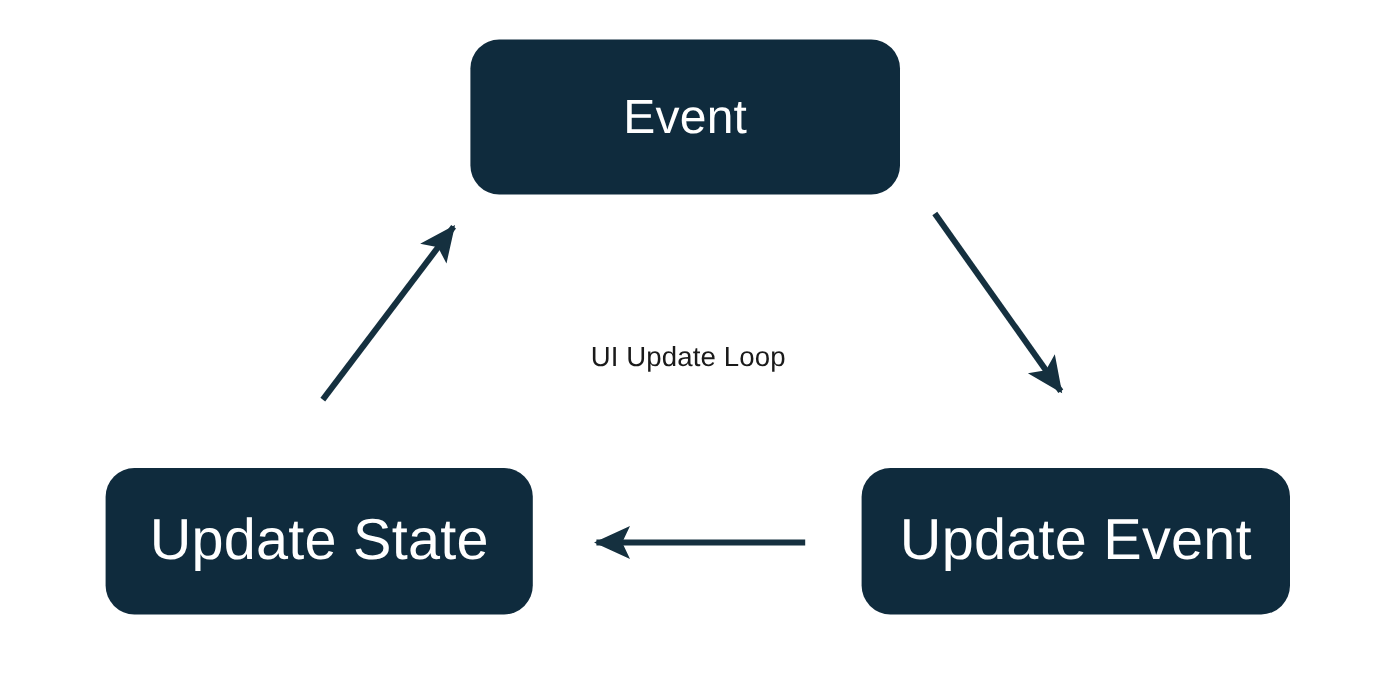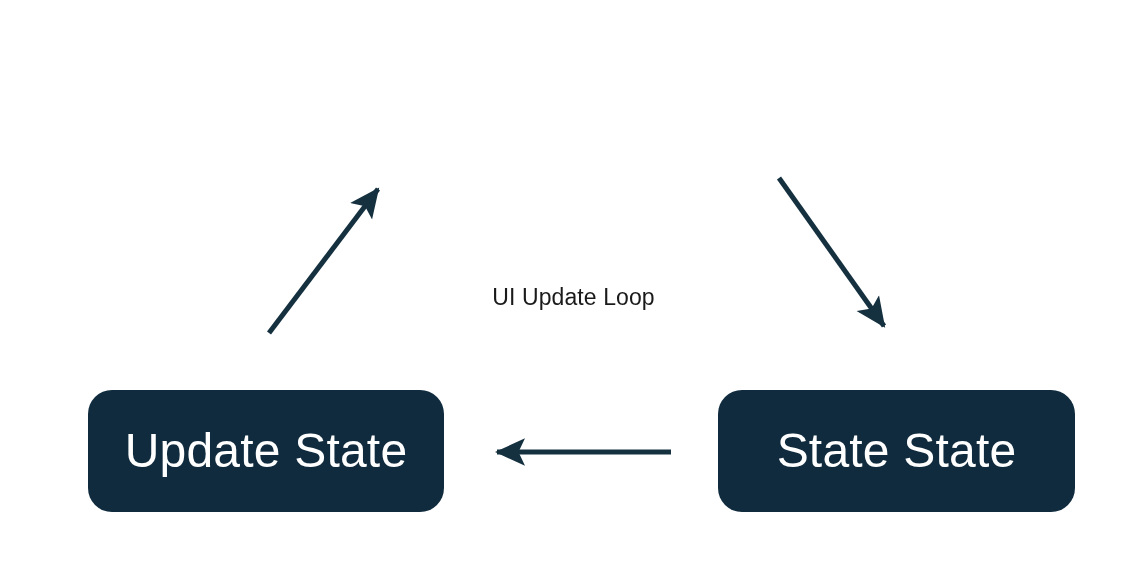--- a/index.html
+++ b/index.html
@@ -101,24 +101,27 @@
 
     <g>
       <line x1="671" y1="452" x2="497" y2="452" stroke="#15303f" stroke-width="5" stroke-linecap="butt" marker-end="url(#arrowhead)"></line>
     </g>
 
     <g>
       <line x1="269" y1="333" x2="378" y2="189" stroke="#15303f" stroke-width="5" stroke-linecap="butt" marker-end="url(#arrowhead)"></line>
     </g>
   </svg>
 
+  <div class="node" id="node-event">
+    <span class="node-label">Event</span>
+  </div>
 
   <div class="node" id="node-display-state">
     <span class="node-label">Update State</span>
   </div>
 
   <div class="node" id="node-update-state">
-    <span class="node-label">State State</span>
+    <span class="node-label">Update Event</span>
   </div>
 
   <div id="loop-caption">UI Update Loop</div>
 
 </div>
 
 </body></html>

